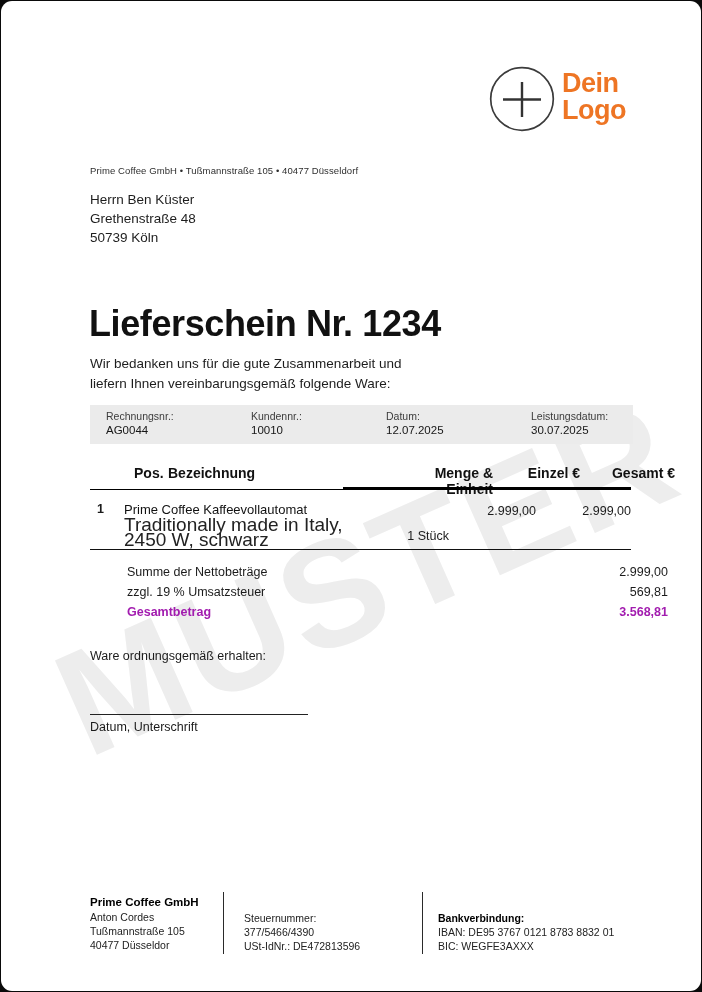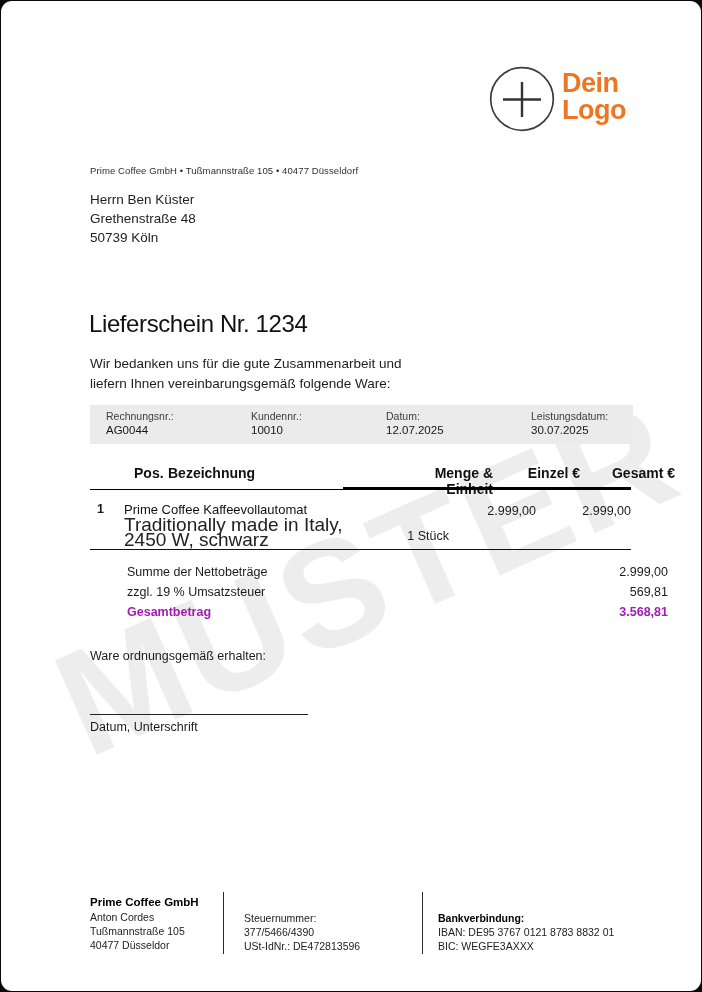--- a/index.html
+++ b/index.html
@@ -24,21 +24,21 @@
   
   .logo-circle{position:absolute;left:488px;top:65px;width:66px;height:66px;}
   .logo-text{
     position:absolute;left:561px;top:69px;display:flex;flex-direction:column;
     font-weight:800;font-size:27px;line-height:27px;color:var(--accent,#ee7524);
     letter-spacing:-0.5px;
   }
 
   .sender-line{left:89px;top:164px;font-size:9.5px;color:#2e2e2e;letter-spacing:0.1px;}
   .recipient{left:89px;top:189px;font-size:13.5px;line-height:19px;color:#1d1d1d;}
-  .title{left:88px;top:304px;font-size:24px;line-height:38px;font-weight:400;color:#111;letter-spacing:-0.4px;}
+  .title{left:88px;top:304px;font-size:36px;line-height:38px;font-weight:700;color:#111;letter-spacing:-0.4px;}
   .intro{left:89px;top:353px;font-size:13.5px;line-height:19.5px;color:#1d1d1d;}
 
   
   .info-bar{
     left:89px;top:404px;width:543px;height:39px;background:var(--bar,#ebebeb);
     display:flex;box-sizing:border-box;padding:5px 0 0 16px;
   }
   .info-cell{display:flex;flex-direction:column;}
   .info-cell.w1{width:145px}.info-cell.w2{width:135px}.info-cell.w3{width:145px}.info-cell.w4{flex:1}
   .info-label{font-size:10.5px;line-height:13px;color:#3c3c3c;}

